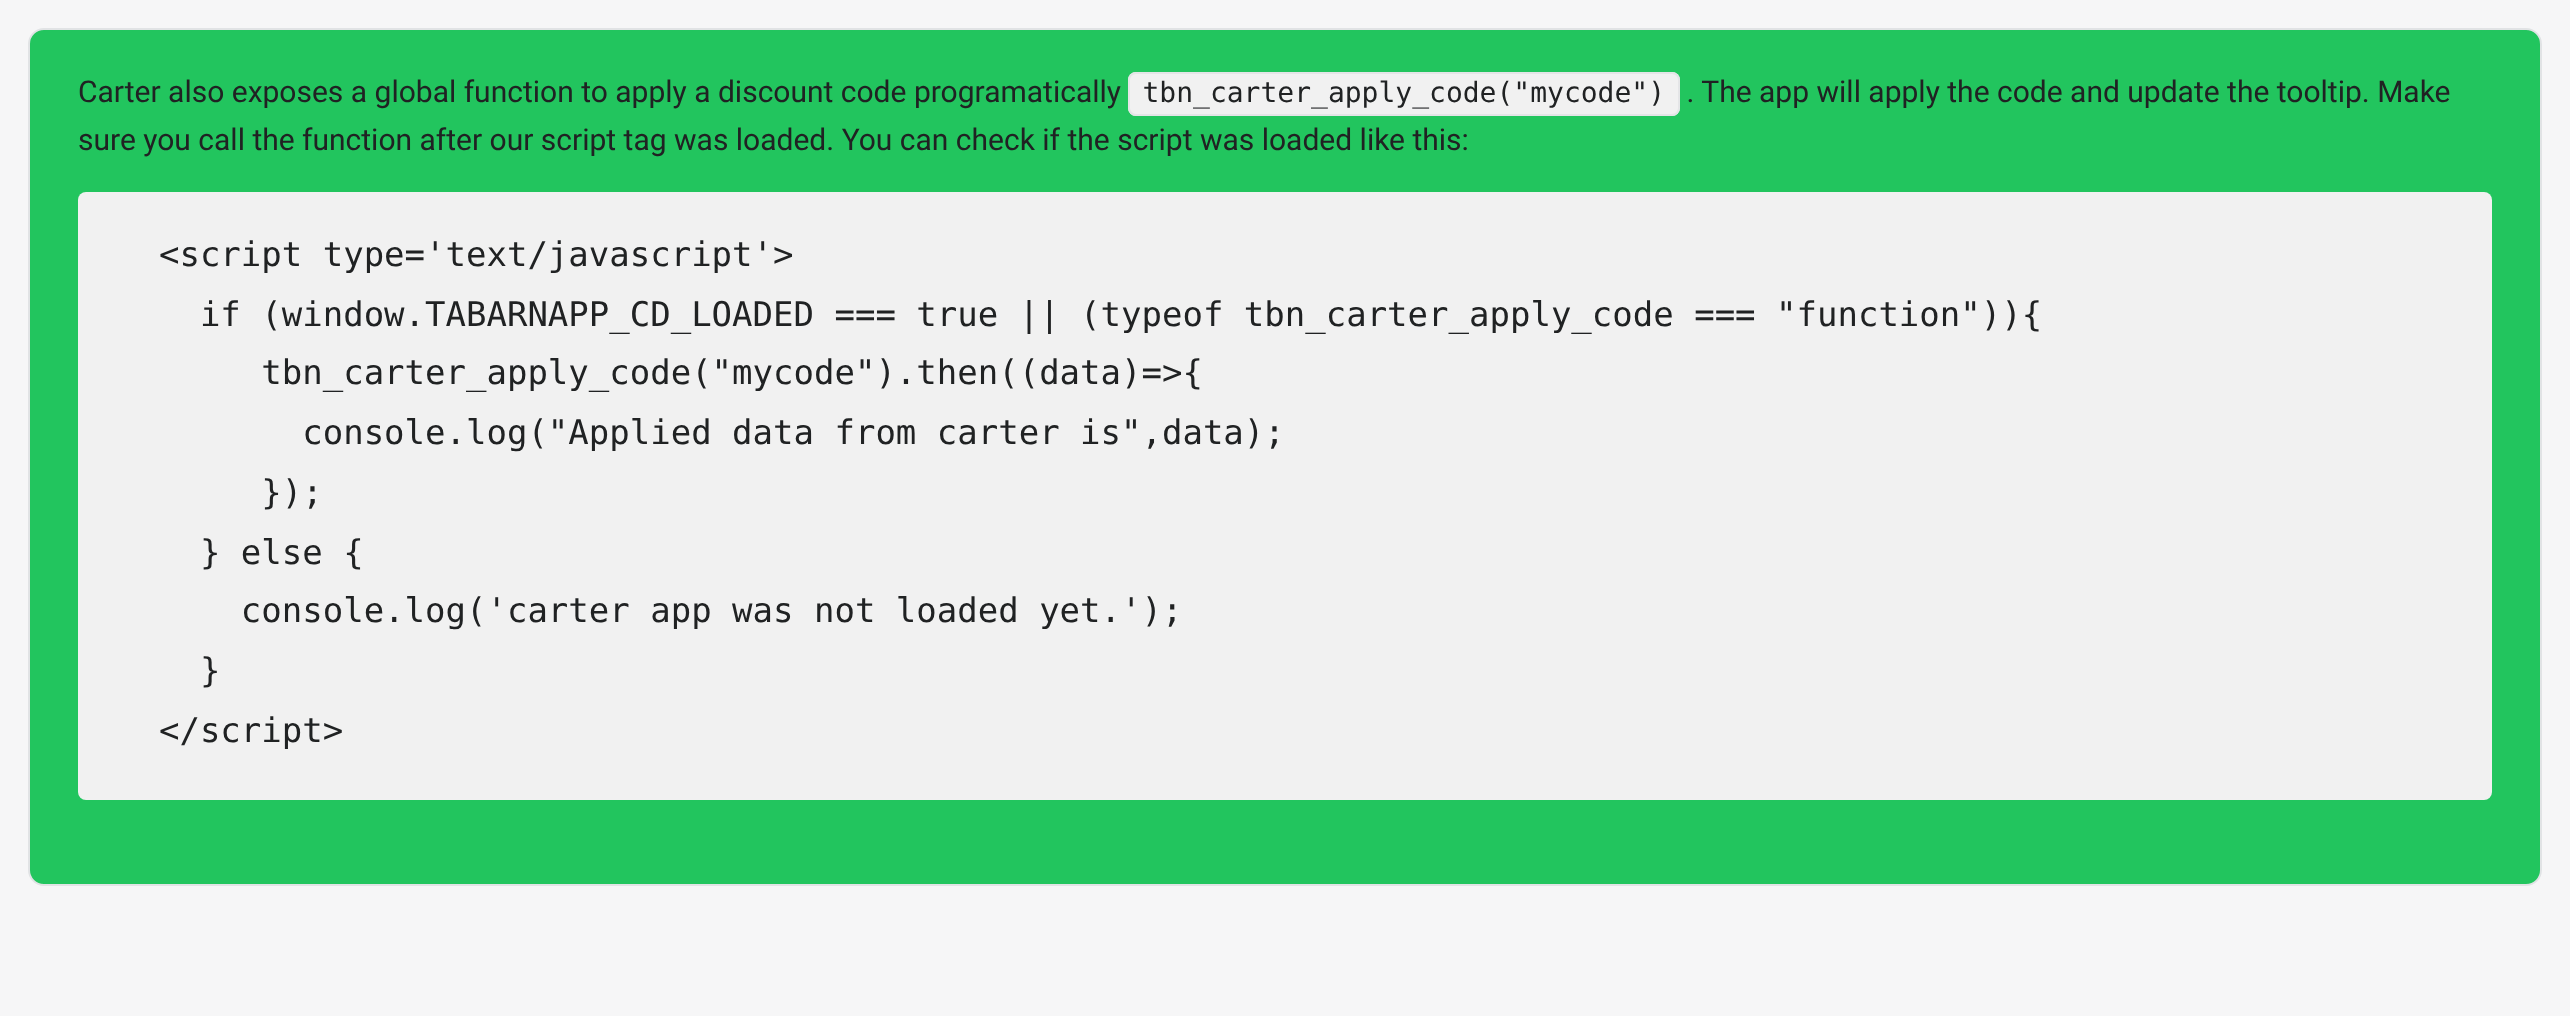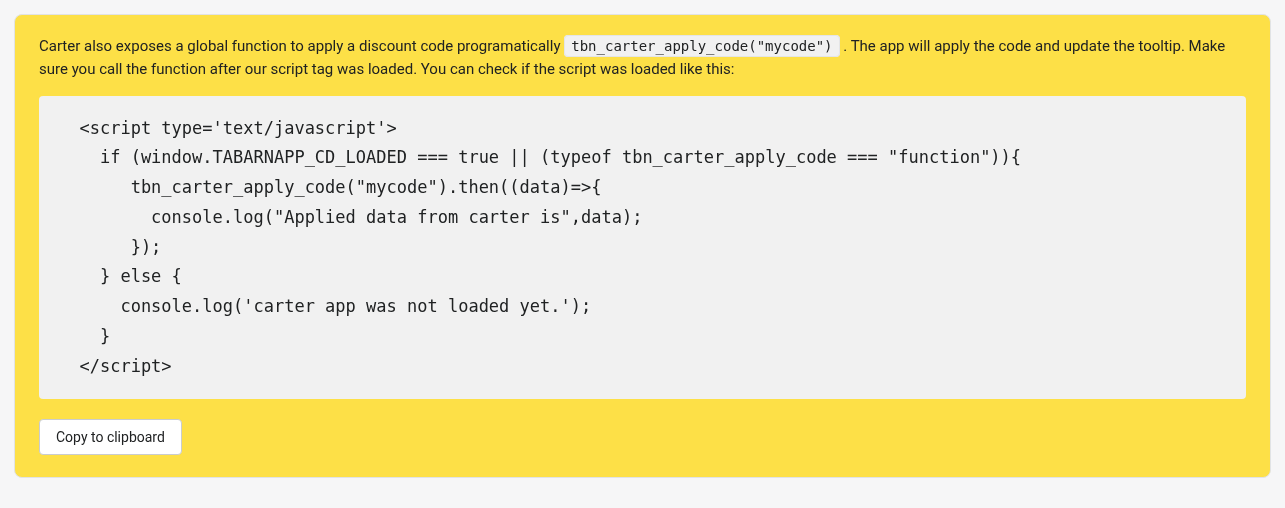--- a/index.html
+++ b/index.html
@@ -7,21 +7,21 @@
       margin: 0;
       padding: 0;
     }
     body {
       background: #f6f6f7;
       font-family: -apple-system, BlinkMacSystemFont, "Segoe UI", Roboto, Helvetica, Arial, sans-serif;
       padding: 14px;
       color: #202223;
     }
     .card {
-      background: #fde047;
+      background: #22c55e;
       border: 1px solid #e1e3e5;
       border-radius: 8px;
       padding: 20px 24px 22px 24px;
       max-width: 1257px;
     }
     .description {
       font-size: 15px;
       line-height: 1.55;
       color: #202223;
       margin-bottom: 14px;
@@ -67,14 +67,13 @@
   </p>
   <pre class="code-block">  &lt;script type='text/javascript'&gt;
     if (window.TABARNAPP_CD_LOADED === true || (typeof tbn_carter_apply_code === "function")){
        tbn_carter_apply_code("mycode").then((data)=&gt;{
          console.log("Applied data from carter is",data);
        });
     } else {
       console.log('carter app was not loaded yet.');
     }
   &lt;/script&gt;</pre>
-  <button class="copy-button">Copy to clipboard</button>
 </div>
 
 </body></html>

